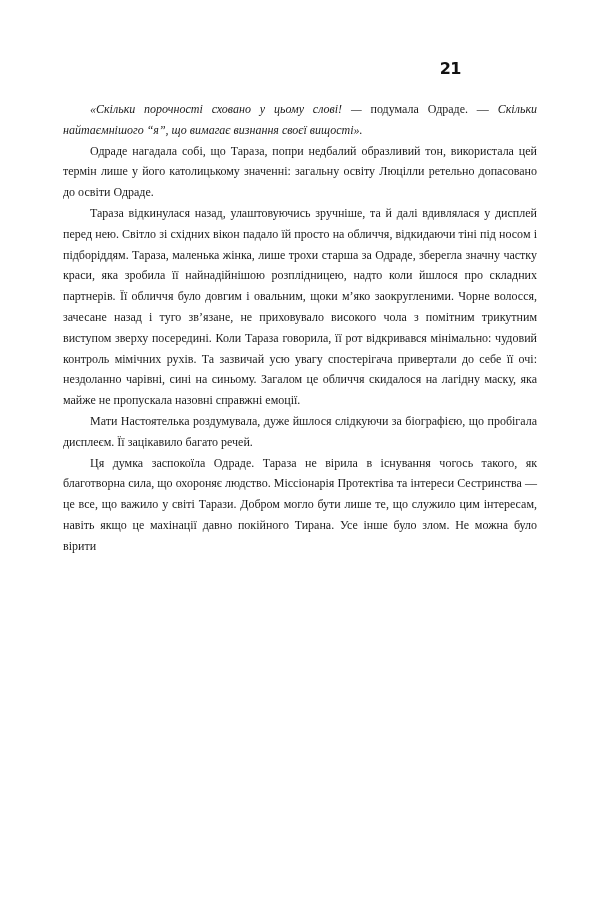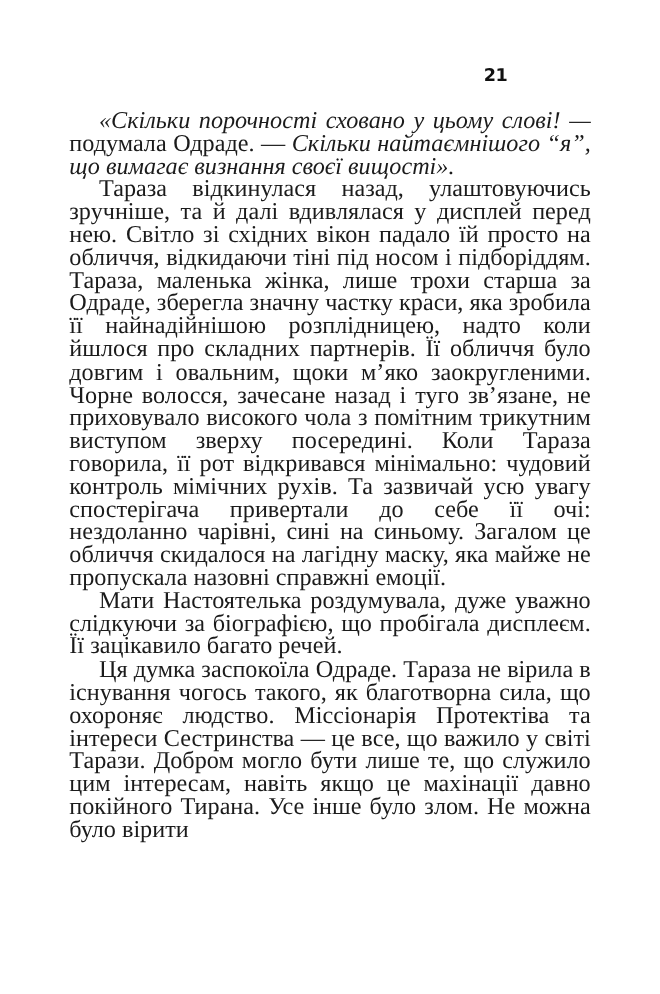--- a/index.html
+++ b/index.html
@@ -24,21 +24,21 @@
     font-weight: 700;
     font-size: 16px;
     letter-spacing: -0.5px;
     color: #111111;
   }
   .text-block {
     position: absolute;
     left: 63px;
     top: 99px;
     width: 474px;
-    font-size: 22px;
+    font-size: 12px;
     line-height: 20.8px;
     text-align: justify;
   }
   .text-block p {
     margin: 0;
     padding: 0;
     text-indent: 27px;
   }
   .seg-italic {
     font-style: italic;
@@ -47,17 +47,18 @@
     font-style: normal;
   }
 </style>
 </head>
 <body>
 
 <div class="page">
   <div class="page-number">21</div>
   <div class="text-block">
       <p><span class="seg-italic">«Скільки порочності сховано у цьому слові! — </span><span class="seg-normal">подумала Одраде. — </span><span class="seg-italic">Скільки найтаємнішого “я”, що вимагає визнання своєї вищості».</span></p>
+      <p><span class="seg-normal">Одраде нагадала собі, що Тараза, попри недбалий образливий тон, використала цей термін лише у його католицькому значенні: загальну освіту Люцілли ретельно допасовано до освіти Одраде.</span></p>
       <p><span class="seg-normal">Тараза відкинулася назад, улаштовуючись зручніше, та й далі вдивлялася у дисплей перед нею. Світло зі східних вікон падало їй просто на обличчя, відкидаючи тіні під носом і підборіддям. Тараза, маленька жінка, лише трохи старша за Одраде, зберегла значну частку краси, яка зробила її найнадійнішою розплідницею, надто коли йшлося про складних партнерів. Її обличчя було довгим і овальним, щоки м’яко заокругленими. Чорне волосся, зачесане назад і туго зв’язане, не приховувало високого чола з помітним трикутним виступом зверху посередині. Коли Тараза говорила, її рот відкривався мінімально: чудовий контроль мімічних рухів. Та зазвичай усю увагу спостерігача привертали до себе її очі: нездоланно чарівні, сині на синьому. Загалом це обличчя скидалося на лагідну маску, яка майже не пропускала назовні справжні емоції.</span></p>
-      <p><span class="seg-normal">Мати Настоятелька роздумувала, дуже уважно слідкуючи за біографією, що пробігала дисплеєм. Її зацікавило багато речей.</span></p>
+      <p><span class="seg-normal">Мати Настоятелька роздумувала, дуже йшлося слідкуючи за біографією, що пробігала дисплеєм. Її зацікавило багато речей.</span></p>
       <p><span class="seg-normal">Ця думка заспокоїла Одраде. Тараза не вірила в існування чогось такого, як благотворна сила, що охороняє людство. Міссіонарія Протектіва та інтереси Сестринства — це все, що важило у світі Тарази. Добром могло бути лише те, що служило цим інтересам, навіть якщо це махінації давно покійного Тирана. Усе інше було злом. Не можна було вірити</span></p>
     </div>
 </div>
 
 </body></html>

